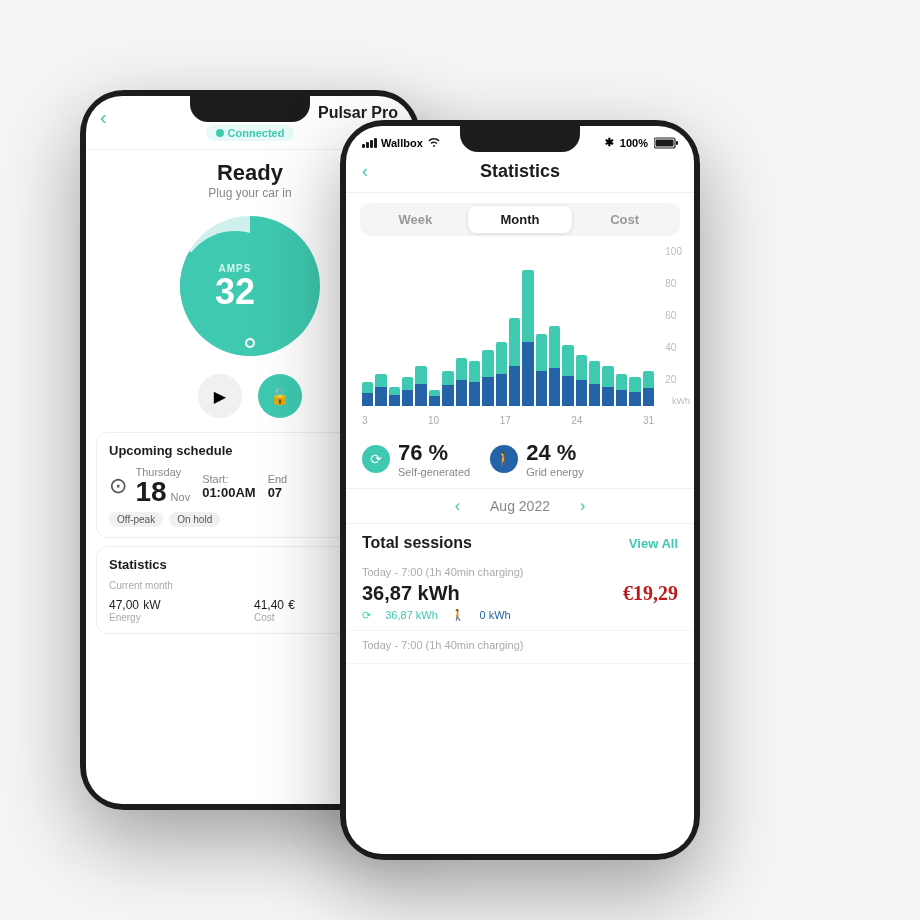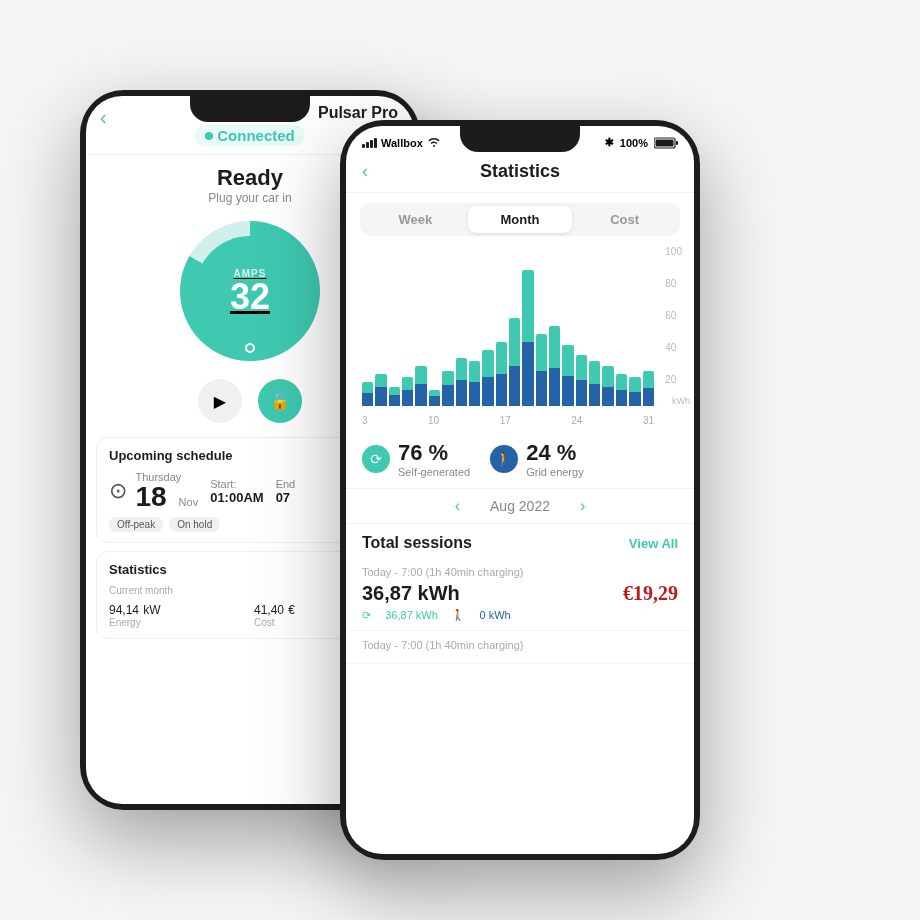--- a/index.html
+++ b/index.html
@@ -94,21 +94,21 @@
     .p1-header {
       text-align: center;
       padding: 6px 16px 8px;
       border-bottom: 1px solid #f0f0f0;
     }
     .p1-title { font-size: 16px; font-weight: 700; color: #1c1c1e; text-align: right; }
     .p1-connected {
       display: inline-flex; align-items: center; gap: 4px;
       background: #e8faf7; border-radius: 12px;
       padding: 2px 10px; margin-top: 3px;
-      font-size: 15px; color: #3ec9b0; font-weight: 600;
+      font-size: 11px; color: #3ec9b0; font-weight: 600;
     }
     .dot-green { width: 8px; height: 8px; border-radius: 50%; background: #3ec9b0; }
 
     .p1-status-section {
       text-align: center;
       padding: 10px 0 6px;
     }
     .p1-ready { font-size: 22px; font-weight: 800; color: #1c1c1e; }
     .p1-subtitle { font-size: 12px; color: #888; }
 
@@ -118,23 +118,21 @@
       justify-content: center;
       padding: 10px 0;
     }
     .gauge-outer {
       width: 140px;
       height: 140px;
       border-radius: 50%;
       background: conic-gradient(#3ec9b0 0deg 300deg, #d0f0eb 300deg 360deg);
       display: flex;
       align-items: center;
-      justify-content: center;
       position: relative;
-      text-decoration: underline;
     }
     .gauge-inner {
       width: 110px;
       height: 110px;
       border-radius: 50%;
       background: #3ec9b0;
       display: flex;
       flex-direction: column;
       align-items: center;
       justify-content: center;
@@ -406,21 +404,21 @@
         <div class="ctrl-btn">▶</div>
         <div class="ctrl-btn teal">🔓</div>
       </div>
 
       <div class="section-card">
         <div class="section-title">Upcoming schedule</div>
         <div class="schedule-row">
           <span style="font-size:22px;color:#555;">⊙</span>
           <div>
             <div class="sched-day">Thursday</div>
-            <div style="display:flex;align-items:baseline;gap:12px;">
+            <div style="display:flex;align-items:baseline;gap:4px;">
               <span class="sched-date">18</span>
               <span class="sched-month">Nov</span>
             </div>
           </div>
           <div class="sched-times">
             <div class="sched-day">Start:</div>
             <div class="sched-time-val">01:00AM</div>
           </div>
           <div class="sched-times">
             <div class="sched-day">End</div>
@@ -432,21 +430,21 @@
           <span class="tag">On hold</span>
         </div>
       </div>
 
       <div class="section-card">
         <div class="section-title">Statistics</div>
         <div class="sub-label">Current month</div>
         <div class="stats-row">
           <div class="stat-item">
             <div class="stat-val">
-              <span>94,14</span>
+              <span>47,00</span>
               <span>kW</span>
             </div>
             <div class="stat-label">Energy</div>
           </div>
           <div class="stat-item">
             <div class="stat-val">
               <span>41,40</span>
               <span>€</span>
             </div>
             <div class="stat-label">Cost</div>

